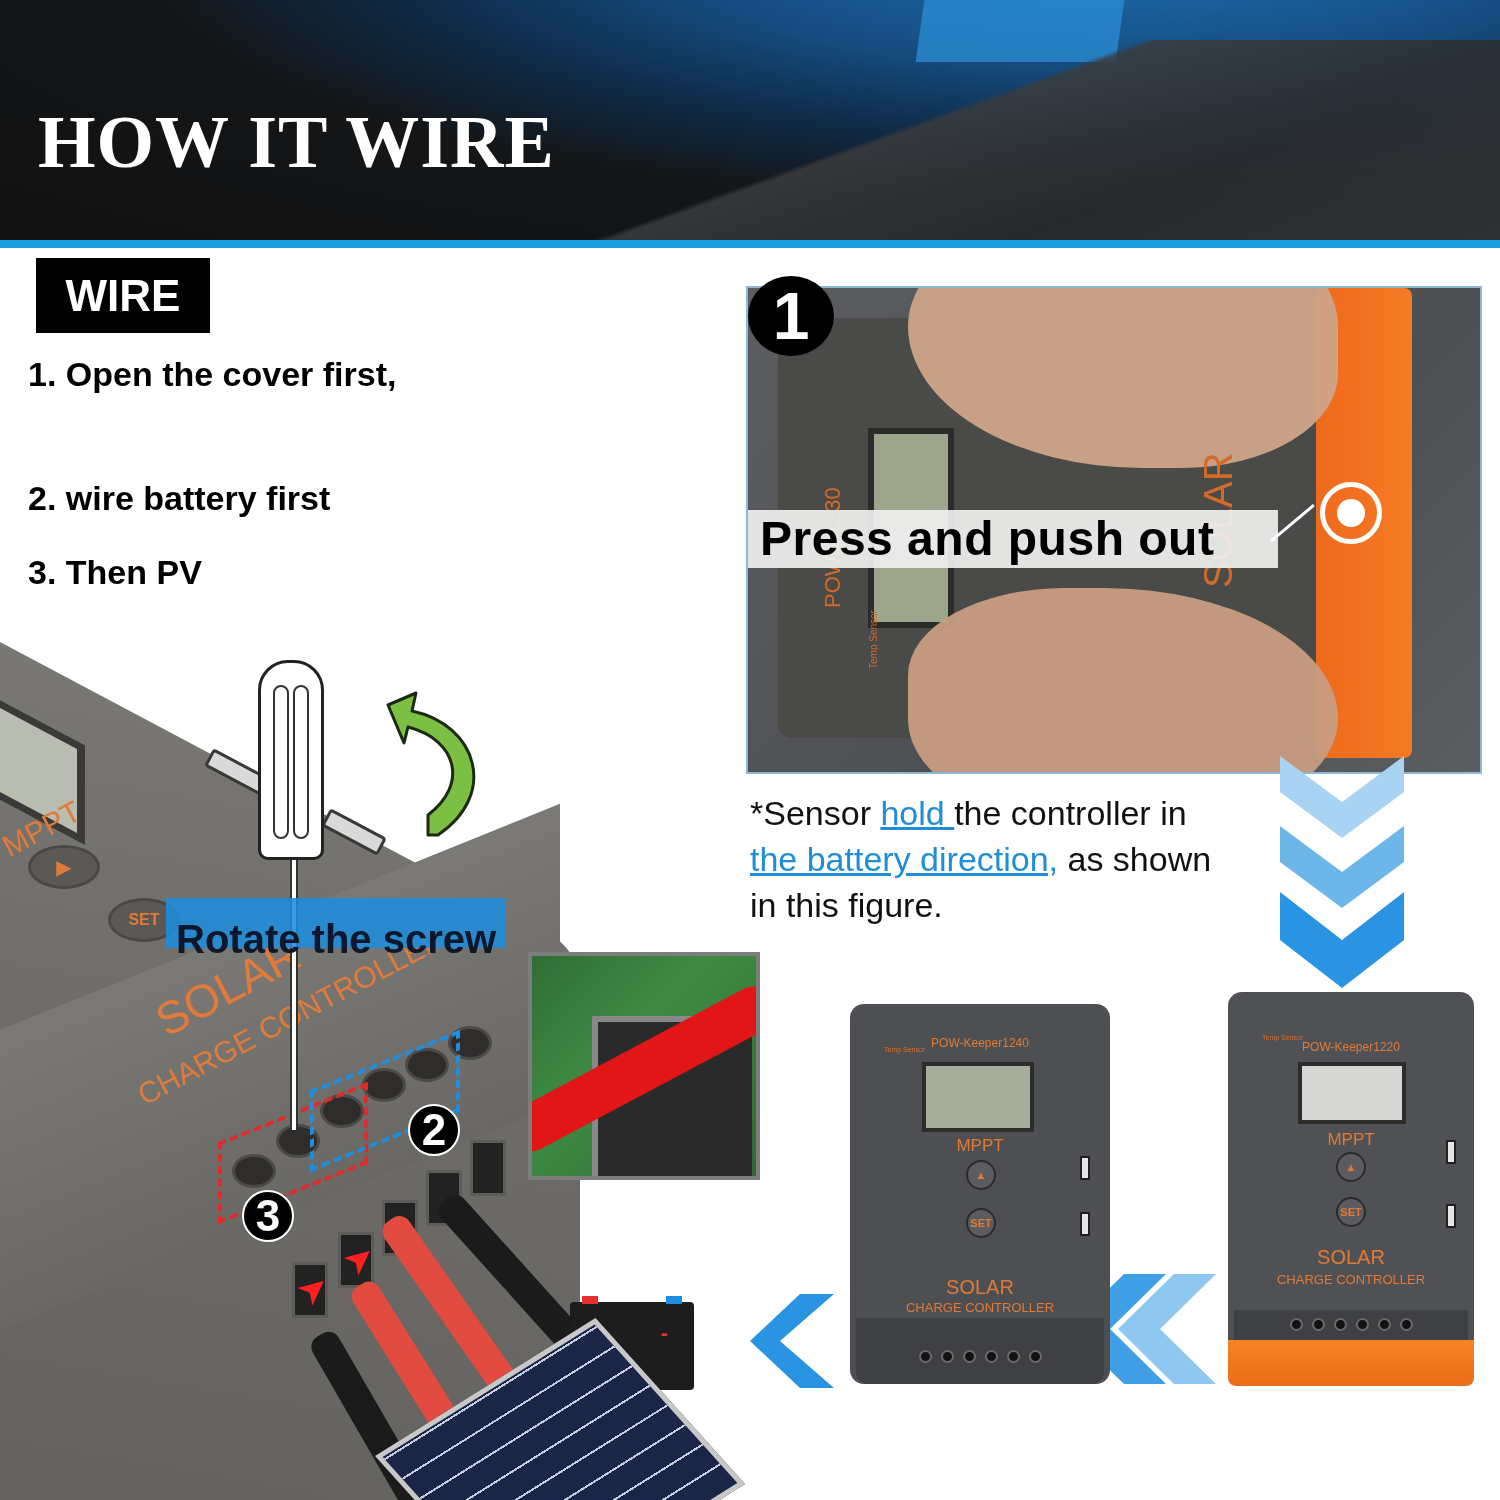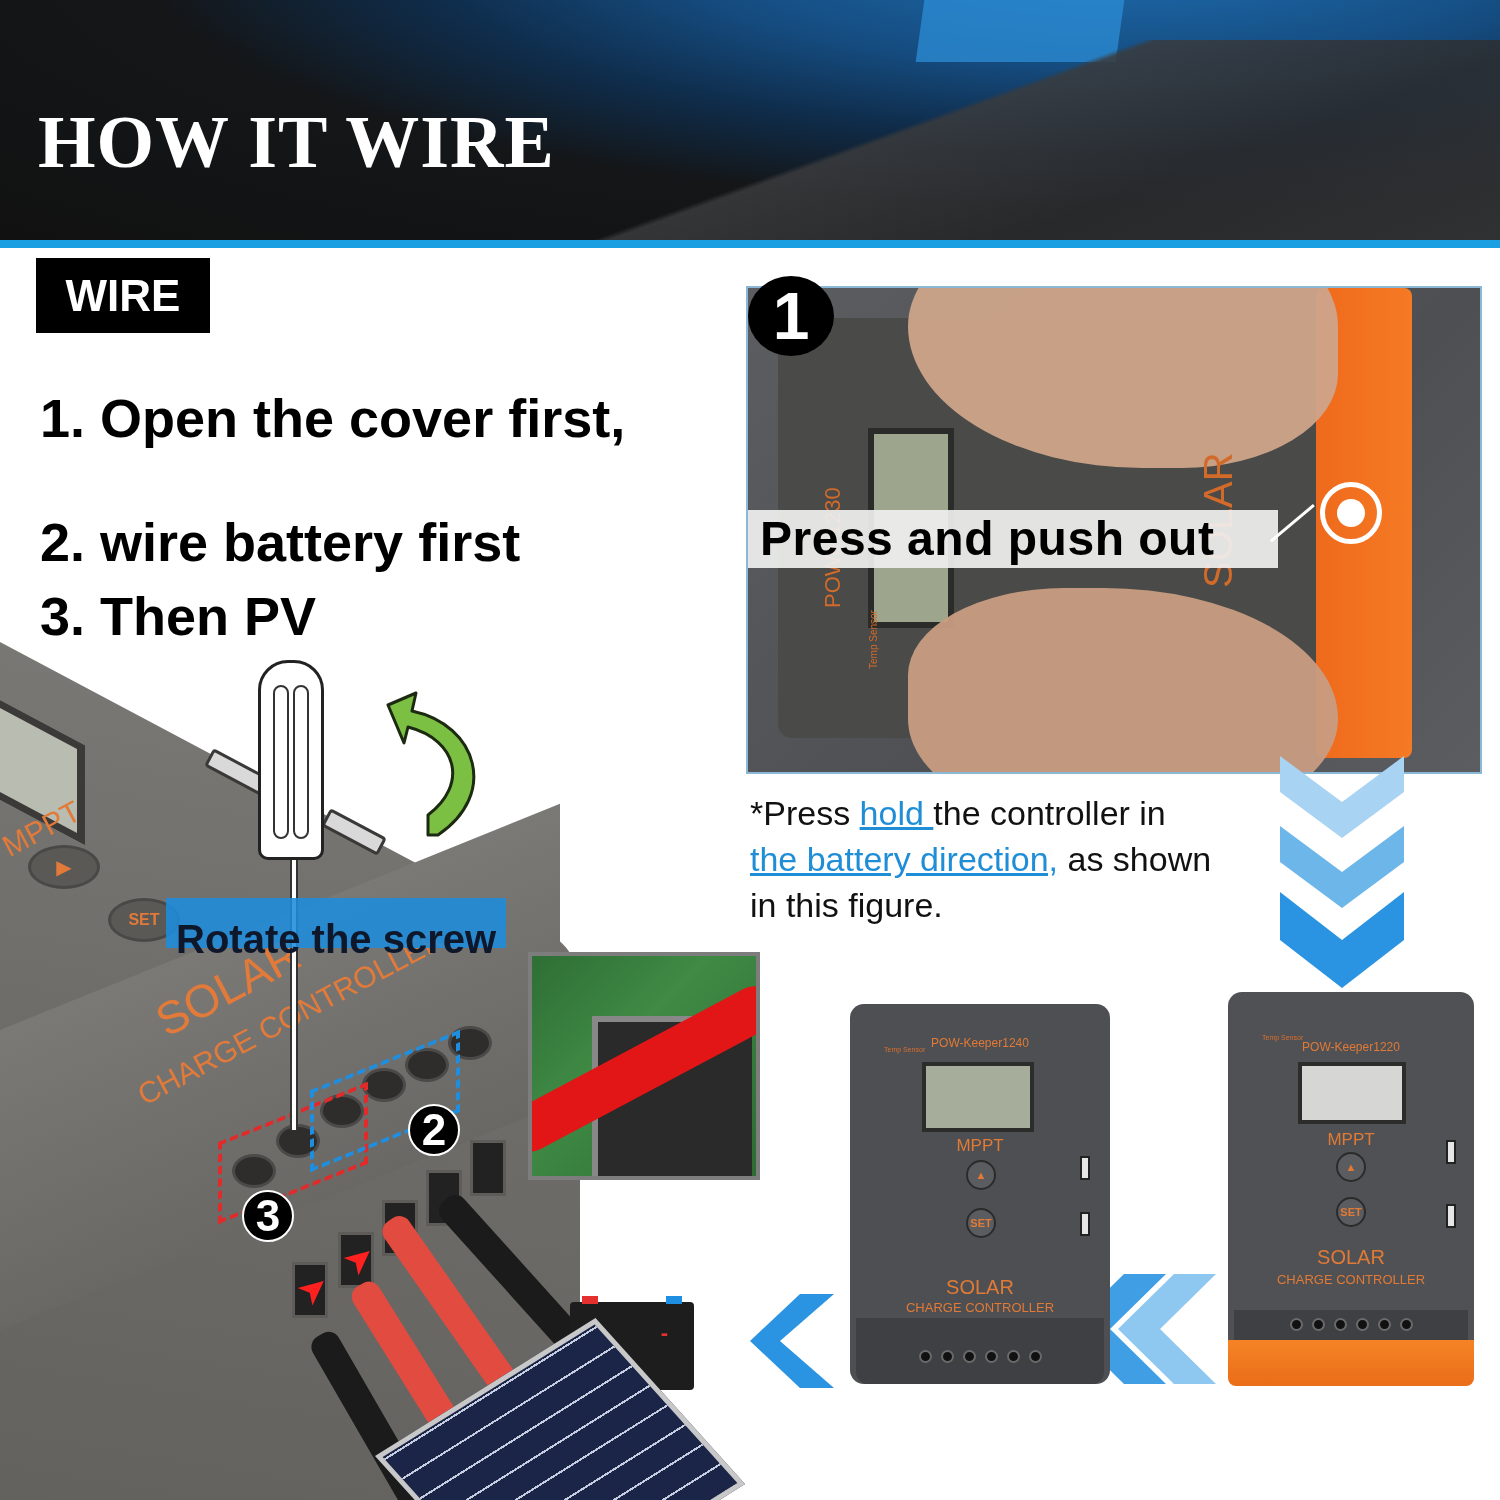--- a/index.html
+++ b/index.html
@@ -35,21 +35,21 @@
   .banner-rule {
     position: absolute; left: 0; top: 240px; width: 1500px; height: 8px; background: #1a9fe2;
   }
 
   
   .steps-badge {
     position: absolute; left: 36px; top: 258px; width: 174px; height: 75px; background: #000;
     color: #fff; font-weight: 700; font-size: 44px; display: flex; align-items: center; justify-content: center;
   }
   .step {
-    position: absolute; left: 40px; font-size: 54px; line-height: 52px; color: #000; font-weight: 700; margin-top: 44px;
+    position: absolute; left: 28px; font-size: 34px; line-height: 52px; color: #000; font-weight: 700;
   }
   .step.s1 { top: 348px; }
   .step.s2 { top: 472px; }
   .step.s3 { top: 546px; }
 
   
   .device-left {
     position: absolute; left: -60px; top: 610px; width: 640px; height: 900px;
     background: linear-gradient(160deg, #7a7875 0%, #6d6b68 40%, #5e5c59 100%);
     transform: skewY(28deg); transform-origin: 0 0; border-radius: 30px;
@@ -311,21 +311,21 @@
   <div class="temp">Temp Sensor</div>
 </div>
 <div class="badge-1">1</div>
 <div class="press-label">Press and push out</div>
 <div class="press-line"></div>
 <div class="press-pointer">
     <div class="dot"></div>
   </div>
 
 <div class="note">
-  <span>*Press </span><span class="hl">hold </span><span>the controller in</span><br>
+  <span>*Sensor </span><span class="hl">hold </span><span>the controller in</span><br>
   <span class="hl">the battery direction,</span><span> as shown</span><br>
   <span>in this figure.</span>
 </div>
 
 <svg class="chev-down" style="left:1280px;top:756px;" width="124" height="232" viewBox="0 0 124 232">
   <polygon points="0,0 62,46 124,0 124,36 62,82 0,36" fill="#a9d3f3"></polygon>
   <polygon points="0,70 62,116 124,70 124,106 62,152 0,106" fill="#6db6ea"></polygon>
   <polygon points="0,136 62,184 124,136 124,184 62,232 0,184" fill="#2b94e2"></polygon>
 </svg>
 <svg class="chev-left" style="left:750px;top:1294px;" width="84" height="94" viewBox="0 0 84 94">

